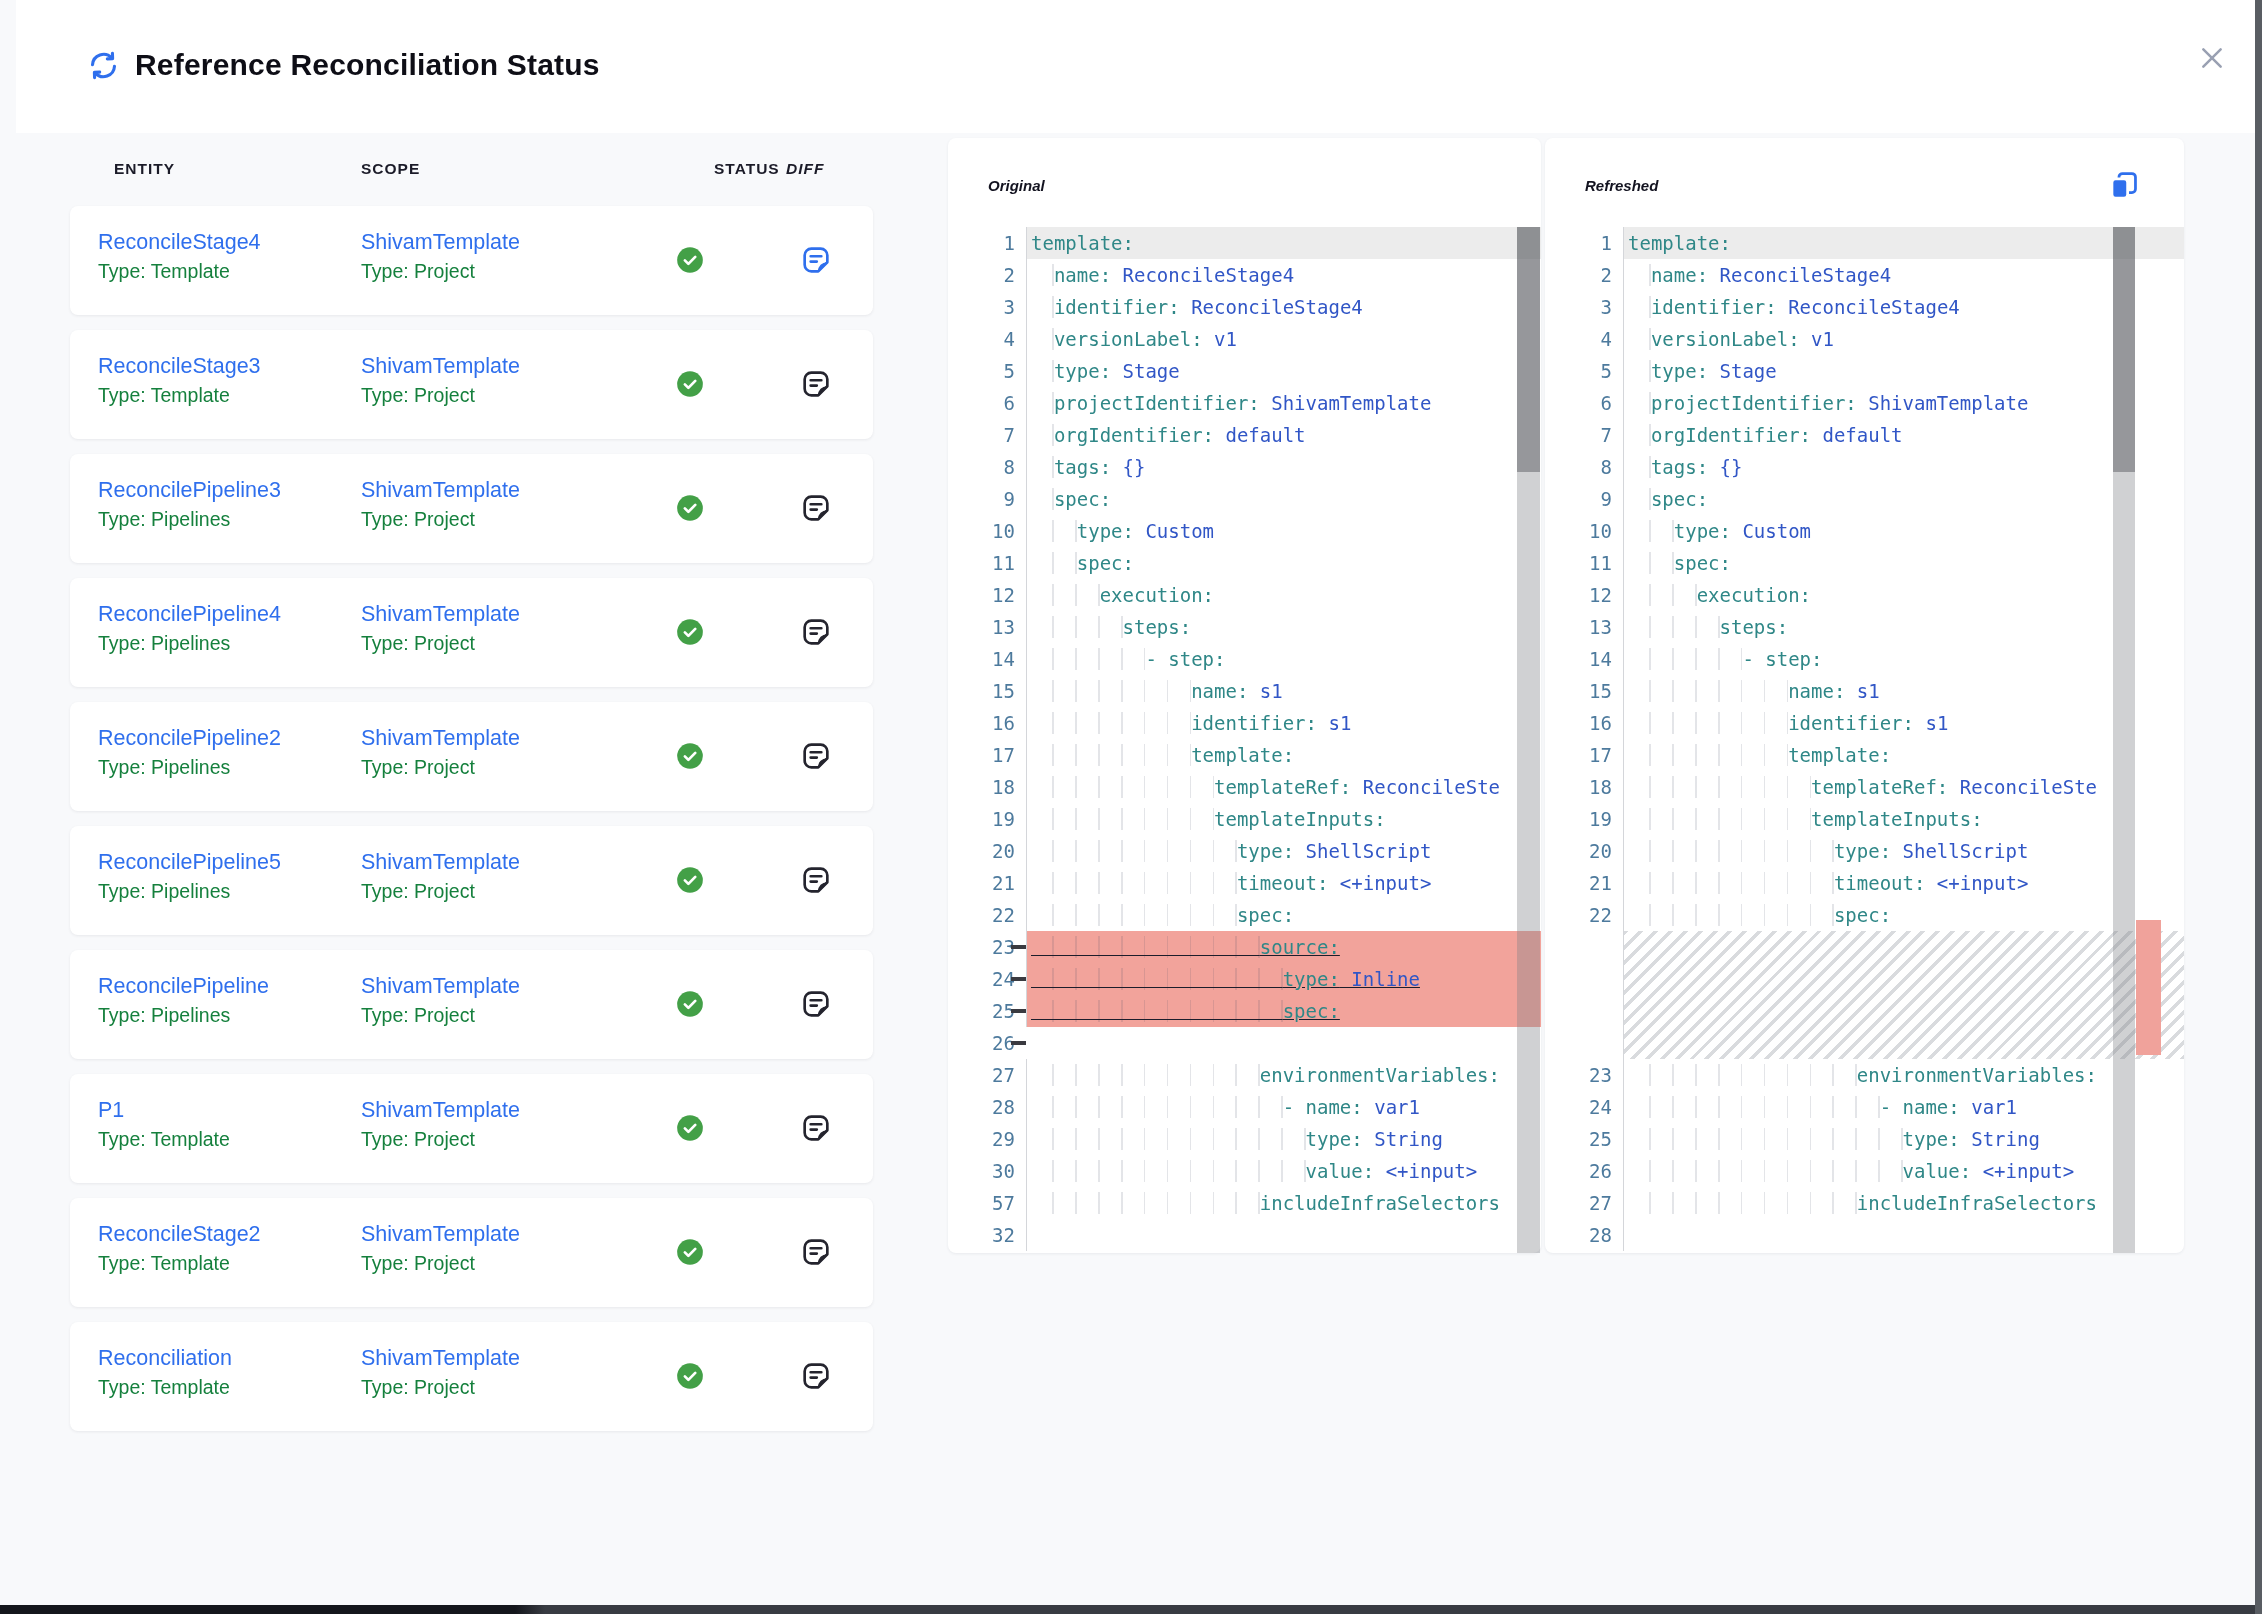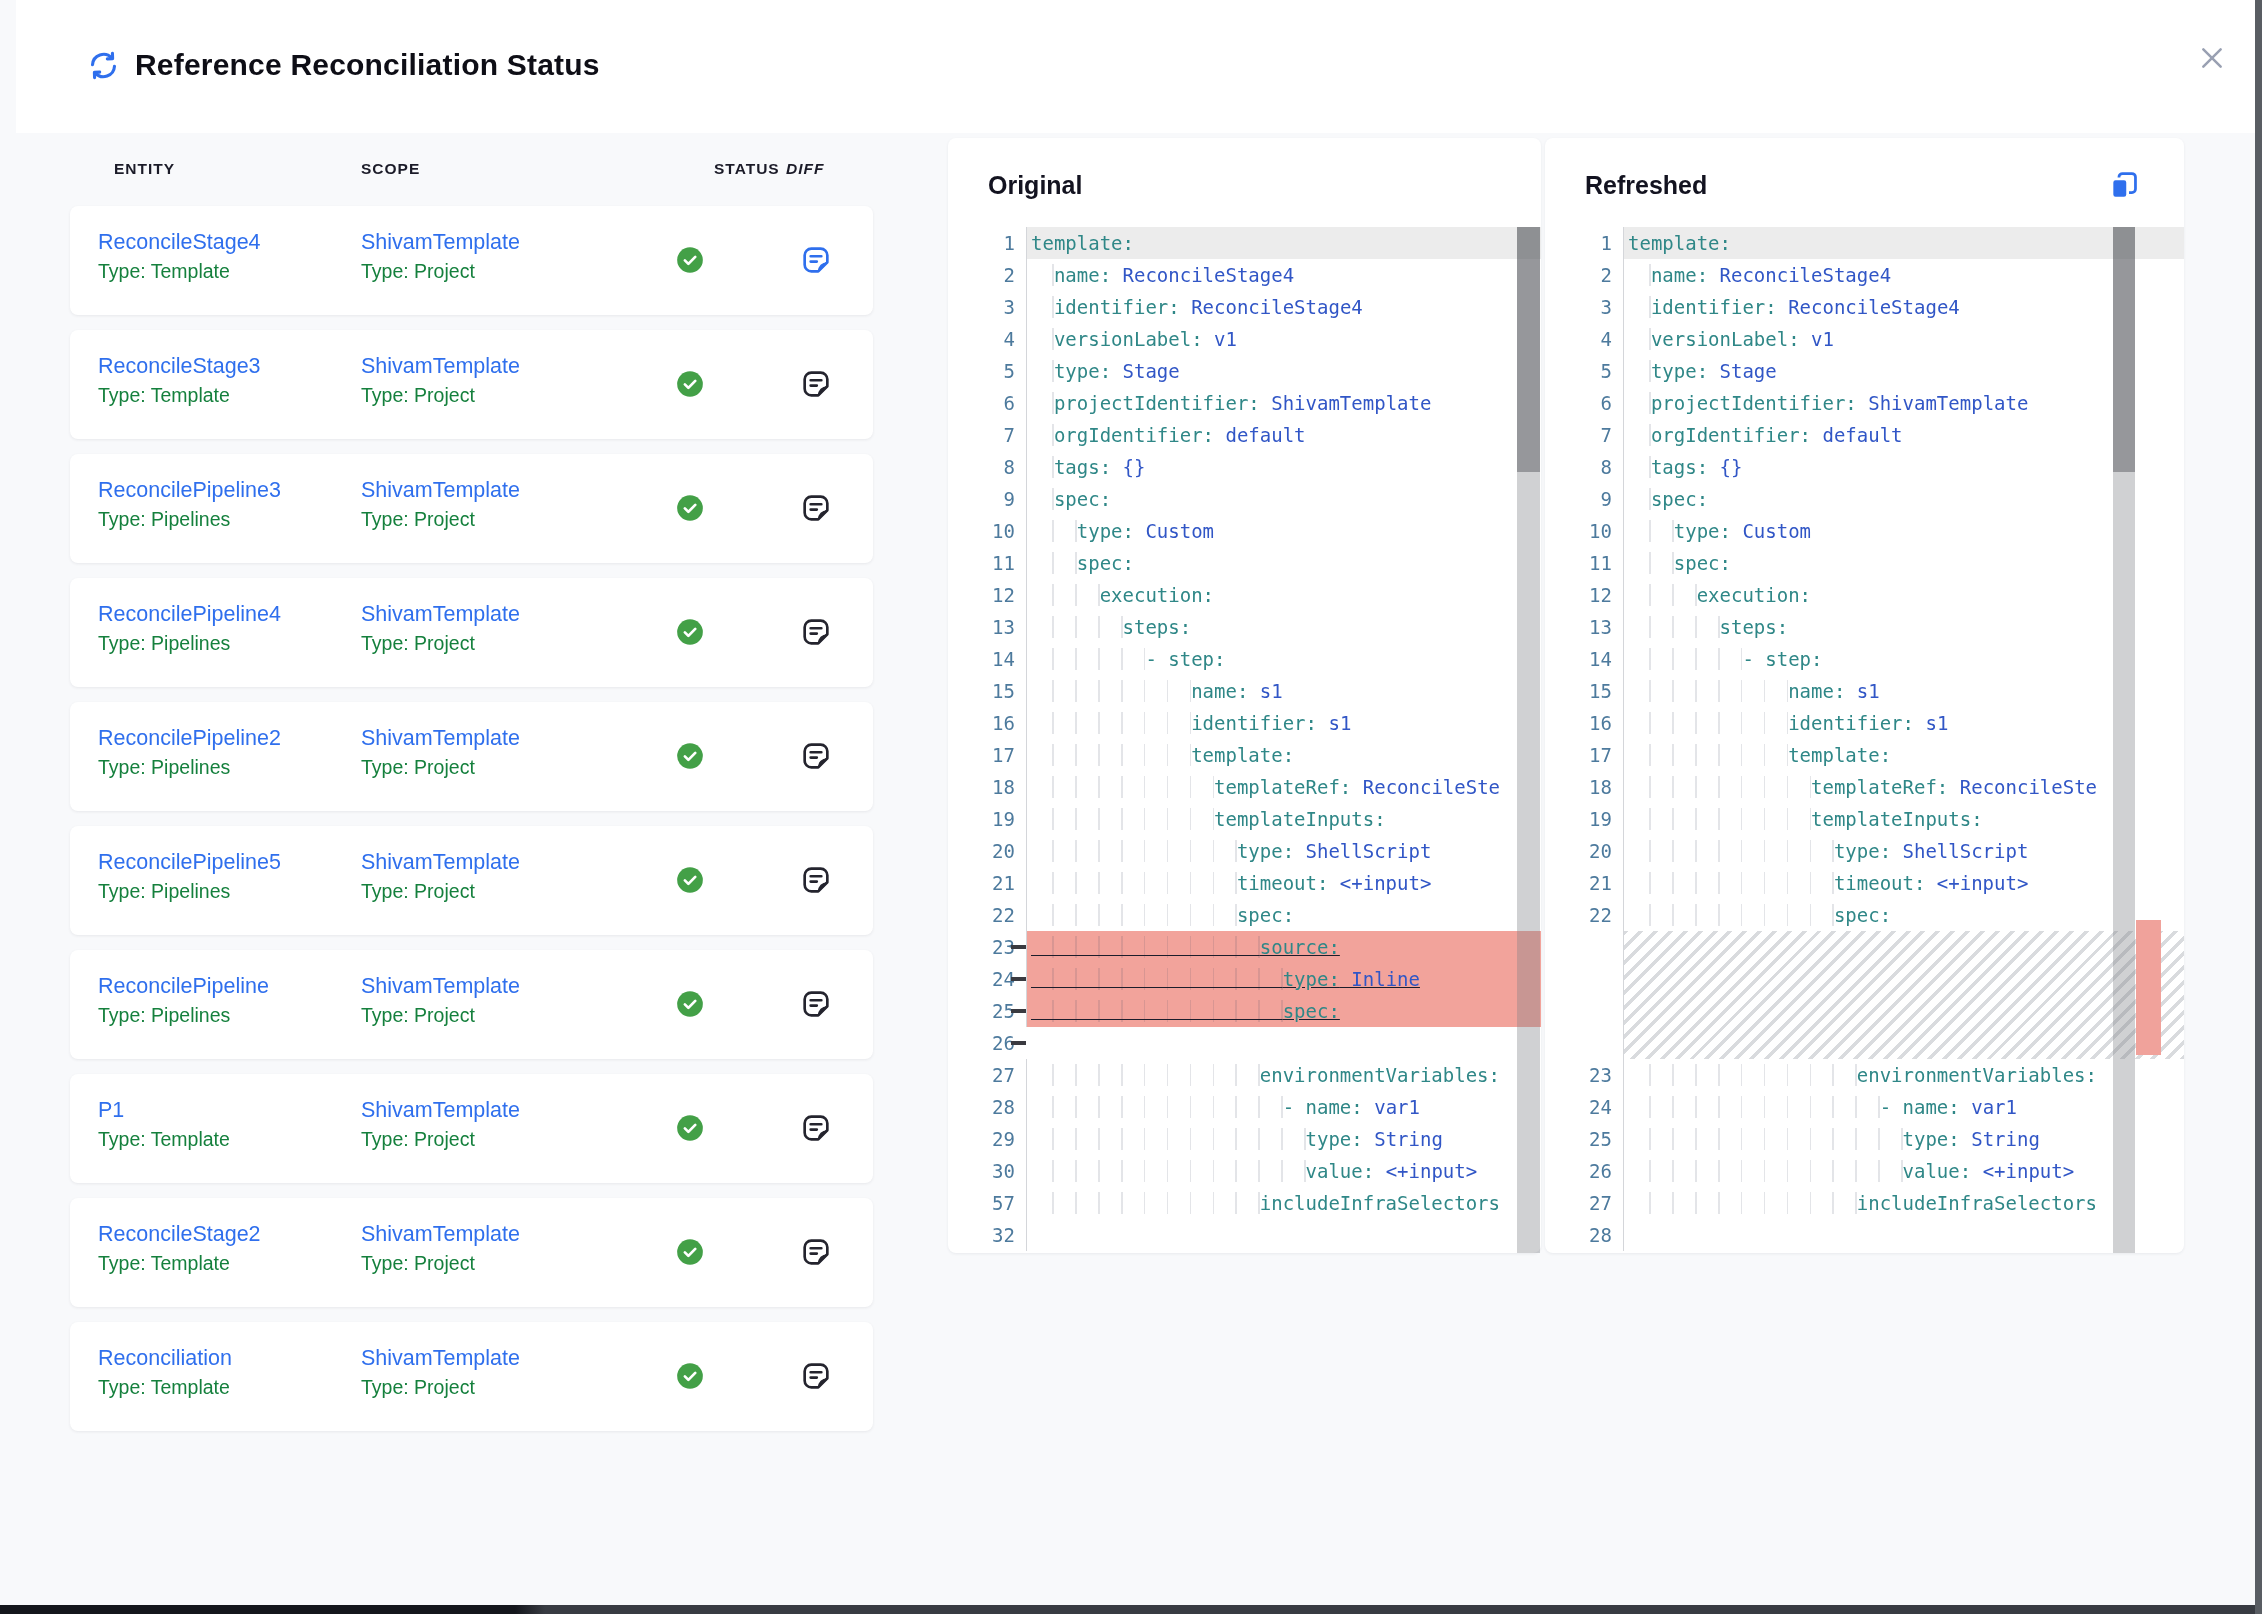--- a/index.html
+++ b/index.html
@@ -38,21 +38,21 @@
   .cell-status svg { width:28px; height:28px; }
   .cell-diff { position:absolute; left:730px; top:38px; width:32px; height:32px; color:#24242e; cursor:pointer; }
   .cell-diff.active { color:#2f6fed; }
   .cell-diff svg { width:32px; height:32px; }
 
   
   .panel { position:absolute; top:138px; background:#ffffff; border-radius:8px; box-shadow:0 1px 3px rgba(35,40,55,.07); }
   .panel-original  { left:948px;  width:593px; height:1115px; }
   .panel-refreshed { left:1545px; width:639px; height:1115px; }
   .panel-head { height:89px; display:flex; align-items:center; justify-content:space-between; padding:6px 44px 0 40px; }
-  .panel-title { font-size:25px; font-weight:700; color:#131320; }
+  .panel-title { font-size:15px; font-weight:700; color:#131320;font-style:italic; }
   .btn-copy { width:33px; height:33px; background:none; border:none; cursor:pointer; }
   .btn-copy svg { width:33px; height:33px; }
 
   .code { position:absolute; left:0; top:89px; width:100%; height:1026px; overflow:hidden;
     font-family:"DejaVu Sans Mono", monospace; font-size:19px; line-height:32px; }
   .cl { display:flex; height:32px; }
   .ln { flex:0 0 78px; text-align:right; padding-right:11px; color:#4d7a9d; position:relative; }
   .cl.del .ln::after { content:""; position:absolute; right:0; top:14px; width:15px; height:4px; background:#3a3a40; }
   .lc { flex:1 1 auto; min-width:0; white-space:pre; overflow:hidden; border-left:1.5px solid #d4d6da; padding-left:4px; }
   .cl.hl  .lc { background:#ececec; }

